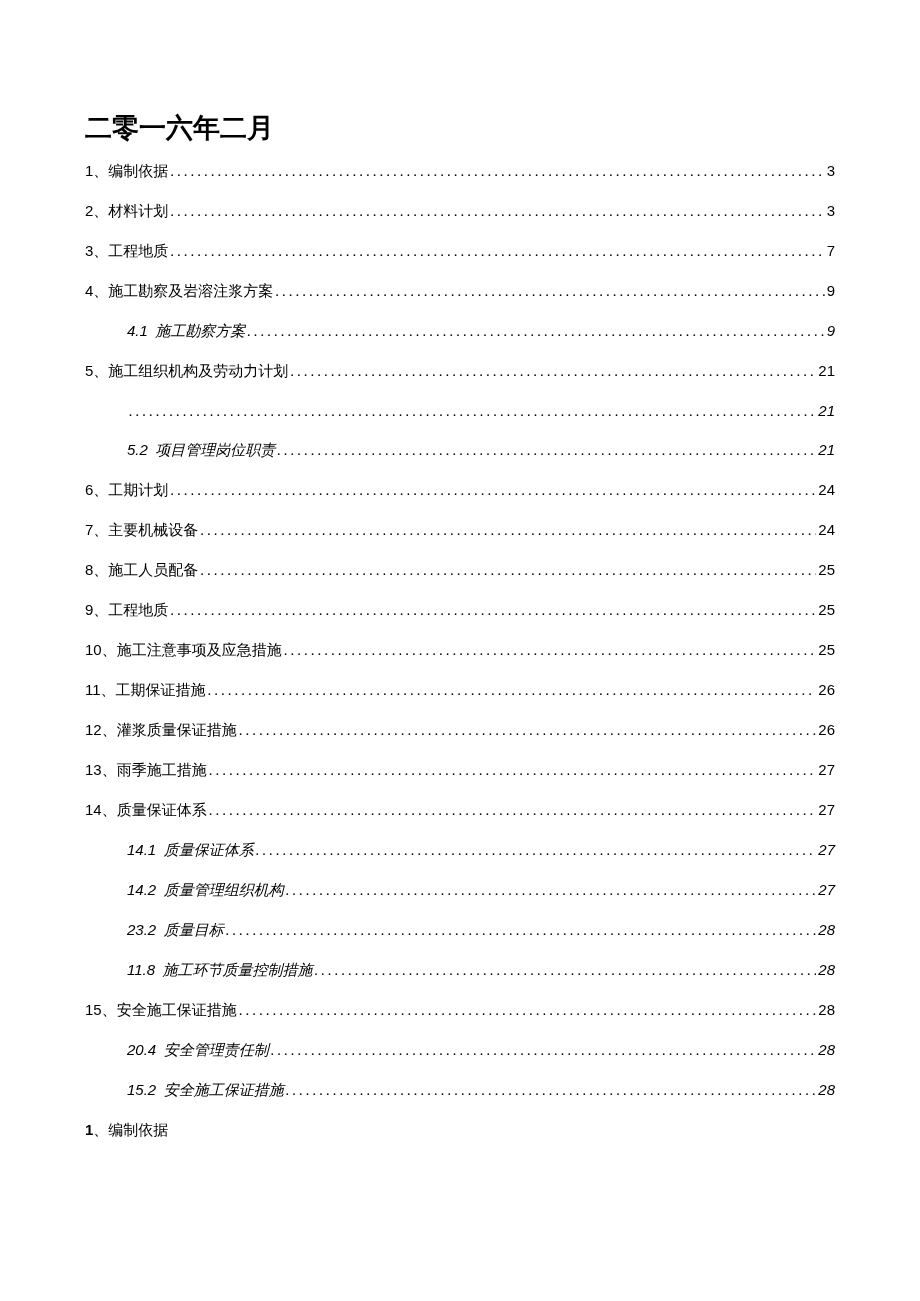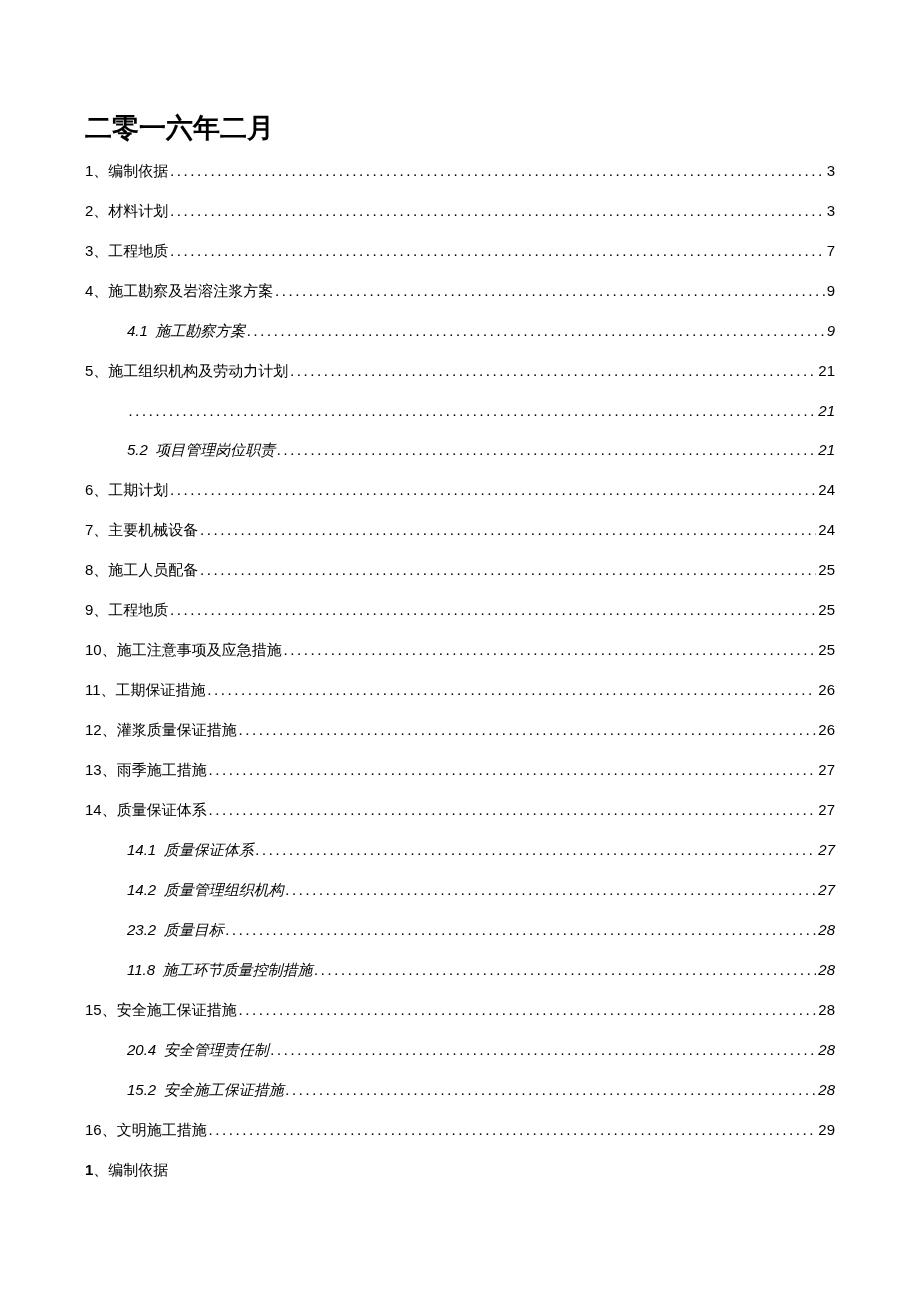--- a/index.html
+++ b/index.html
@@ -180,22 +180,17 @@
     <div class="toc-entry sub">
       <span class="toc-label"><span class="num">20.4</span><span>&nbsp;&nbsp;安全管理责任制 </span></span>
       <span class="toc-dots"></span>
       <span class="toc-page num">28</span>
     </div>
     <div class="toc-entry sub">
       <span class="toc-label"><span class="num">15.2</span><span>&nbsp;&nbsp;安全施工保证措施 </span></span>
       <span class="toc-dots"></span>
       <span class="toc-page num">28</span>
     </div>
-    <div class="toc-entry">
-      <span class="toc-label"><span class="num">16、</span><span>文明施工措施</span></span>
-      <span class="toc-dots"></span>
-      <span class="toc-page num">29</span>
-    </div>
   </div>
 
 <div class="section-heading">
   <span class="bold num">1</span><span>、</span><span>编制依据</span>
 </div>
 
 </body></html>

